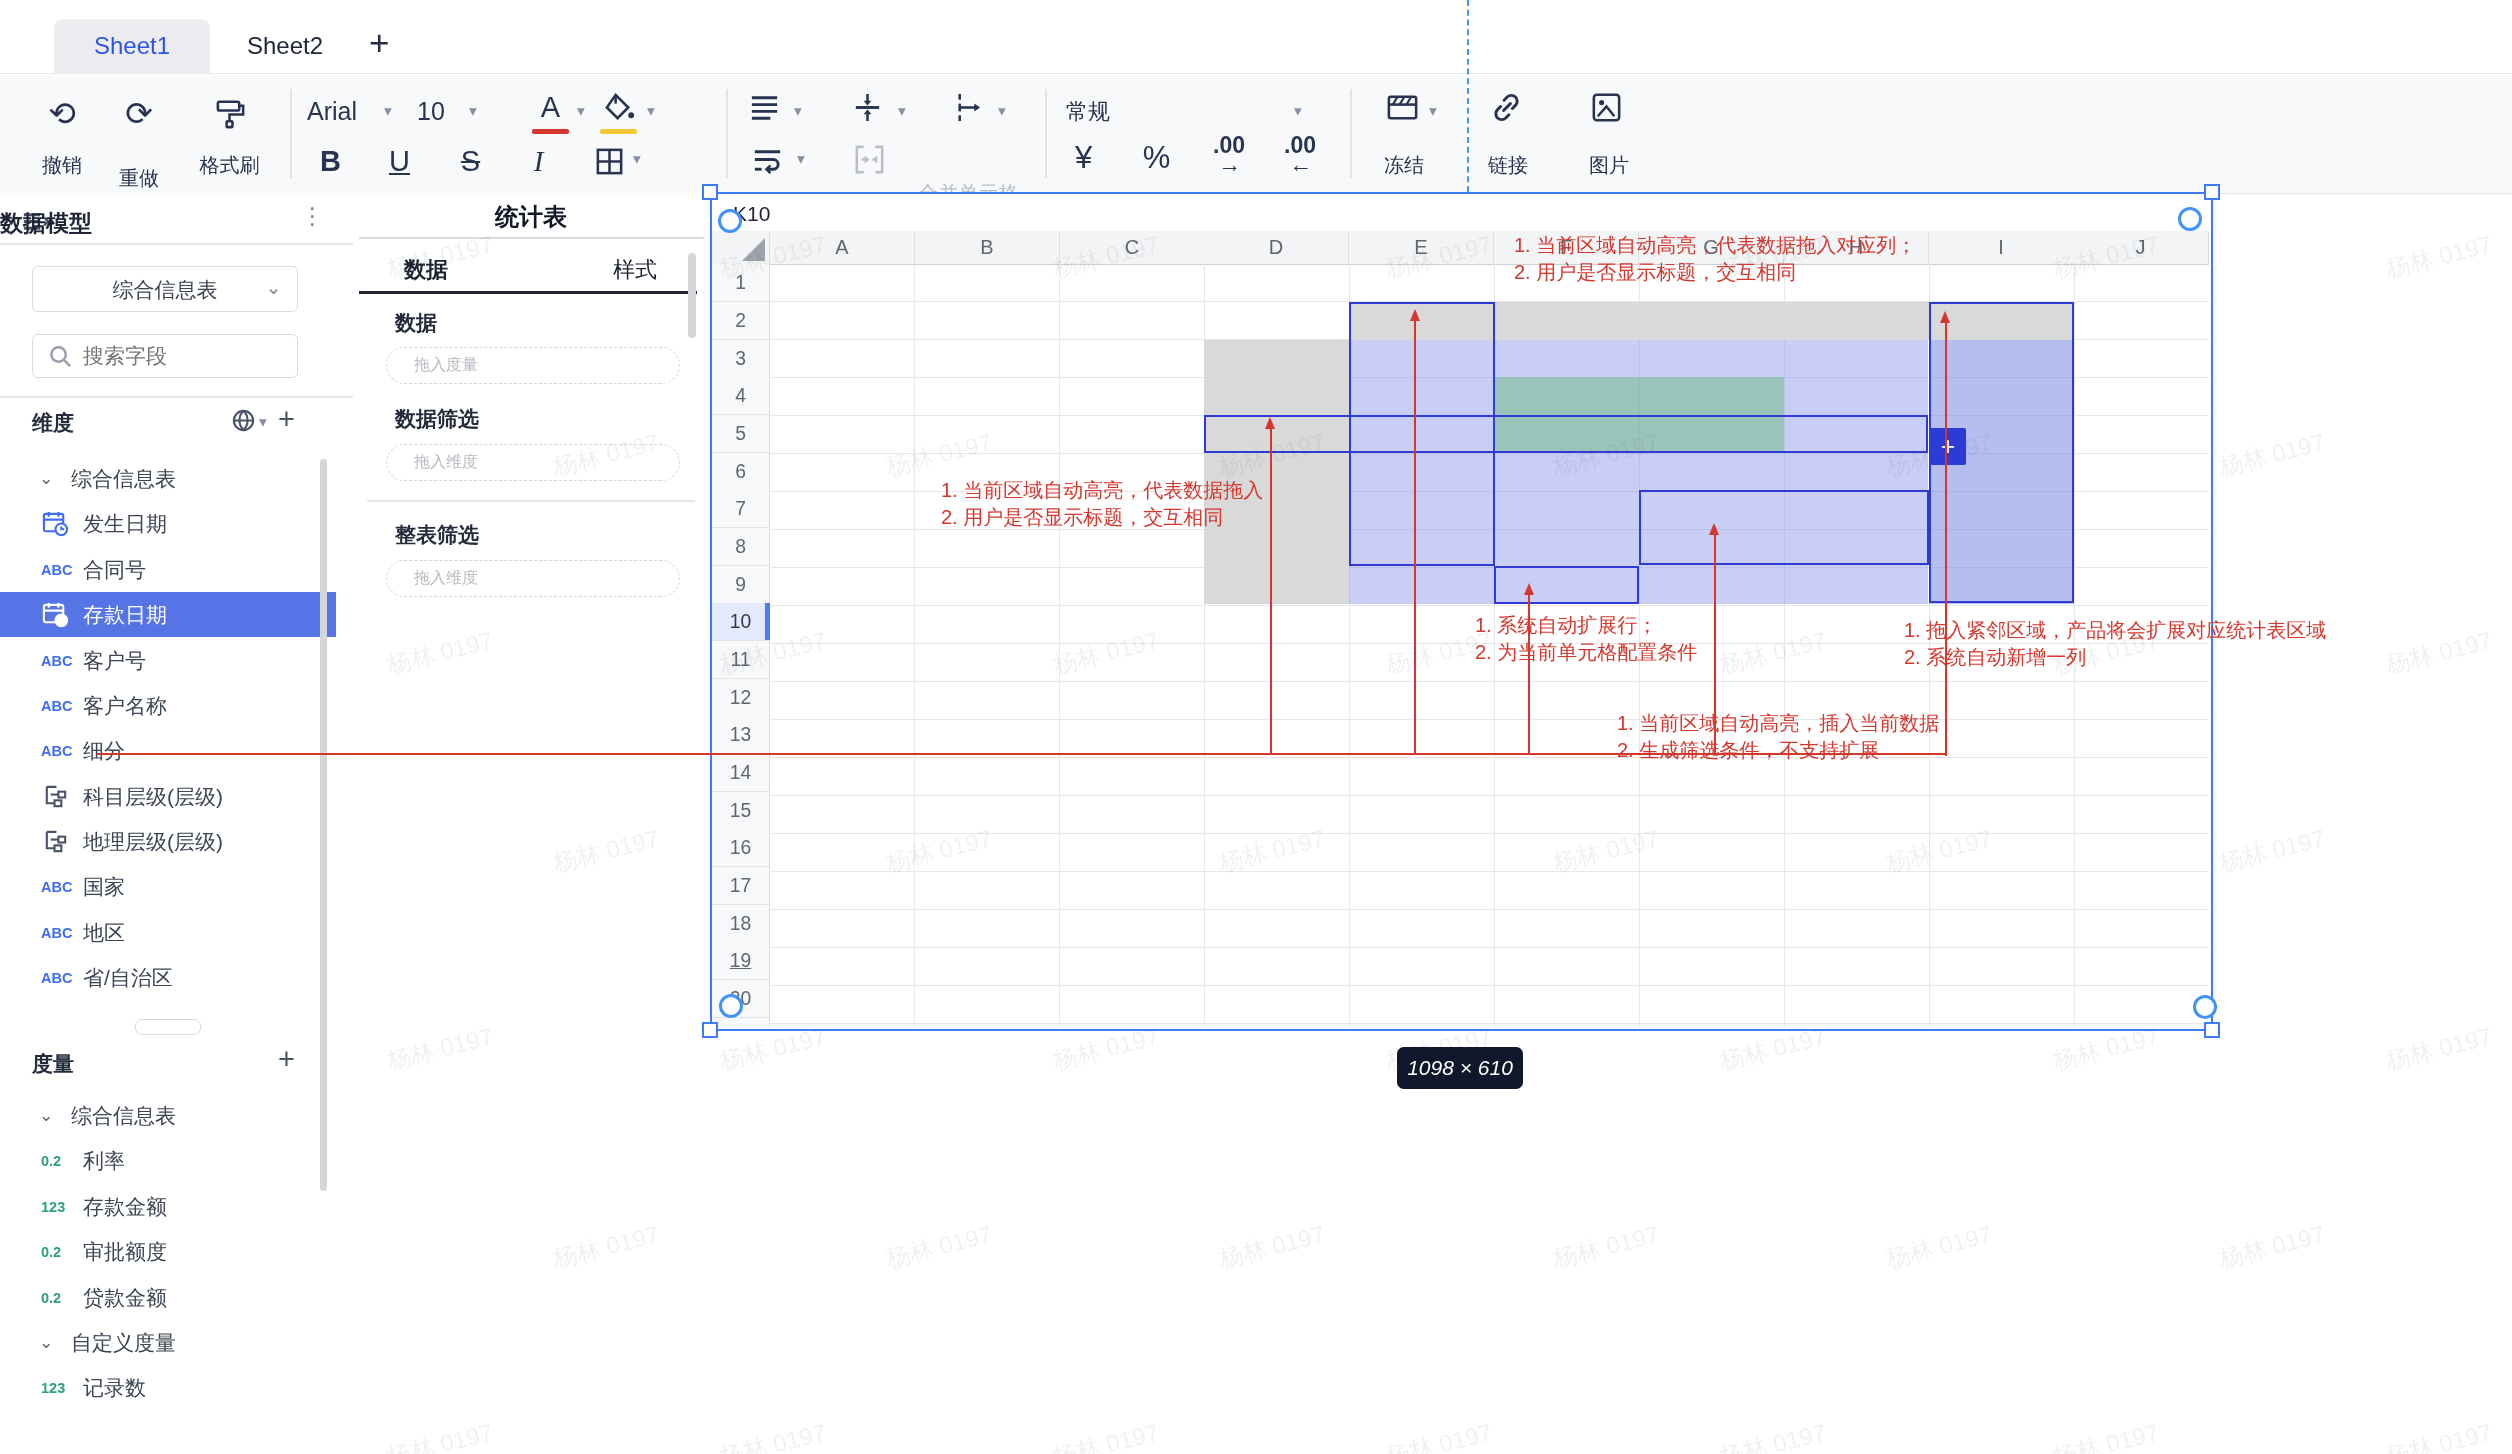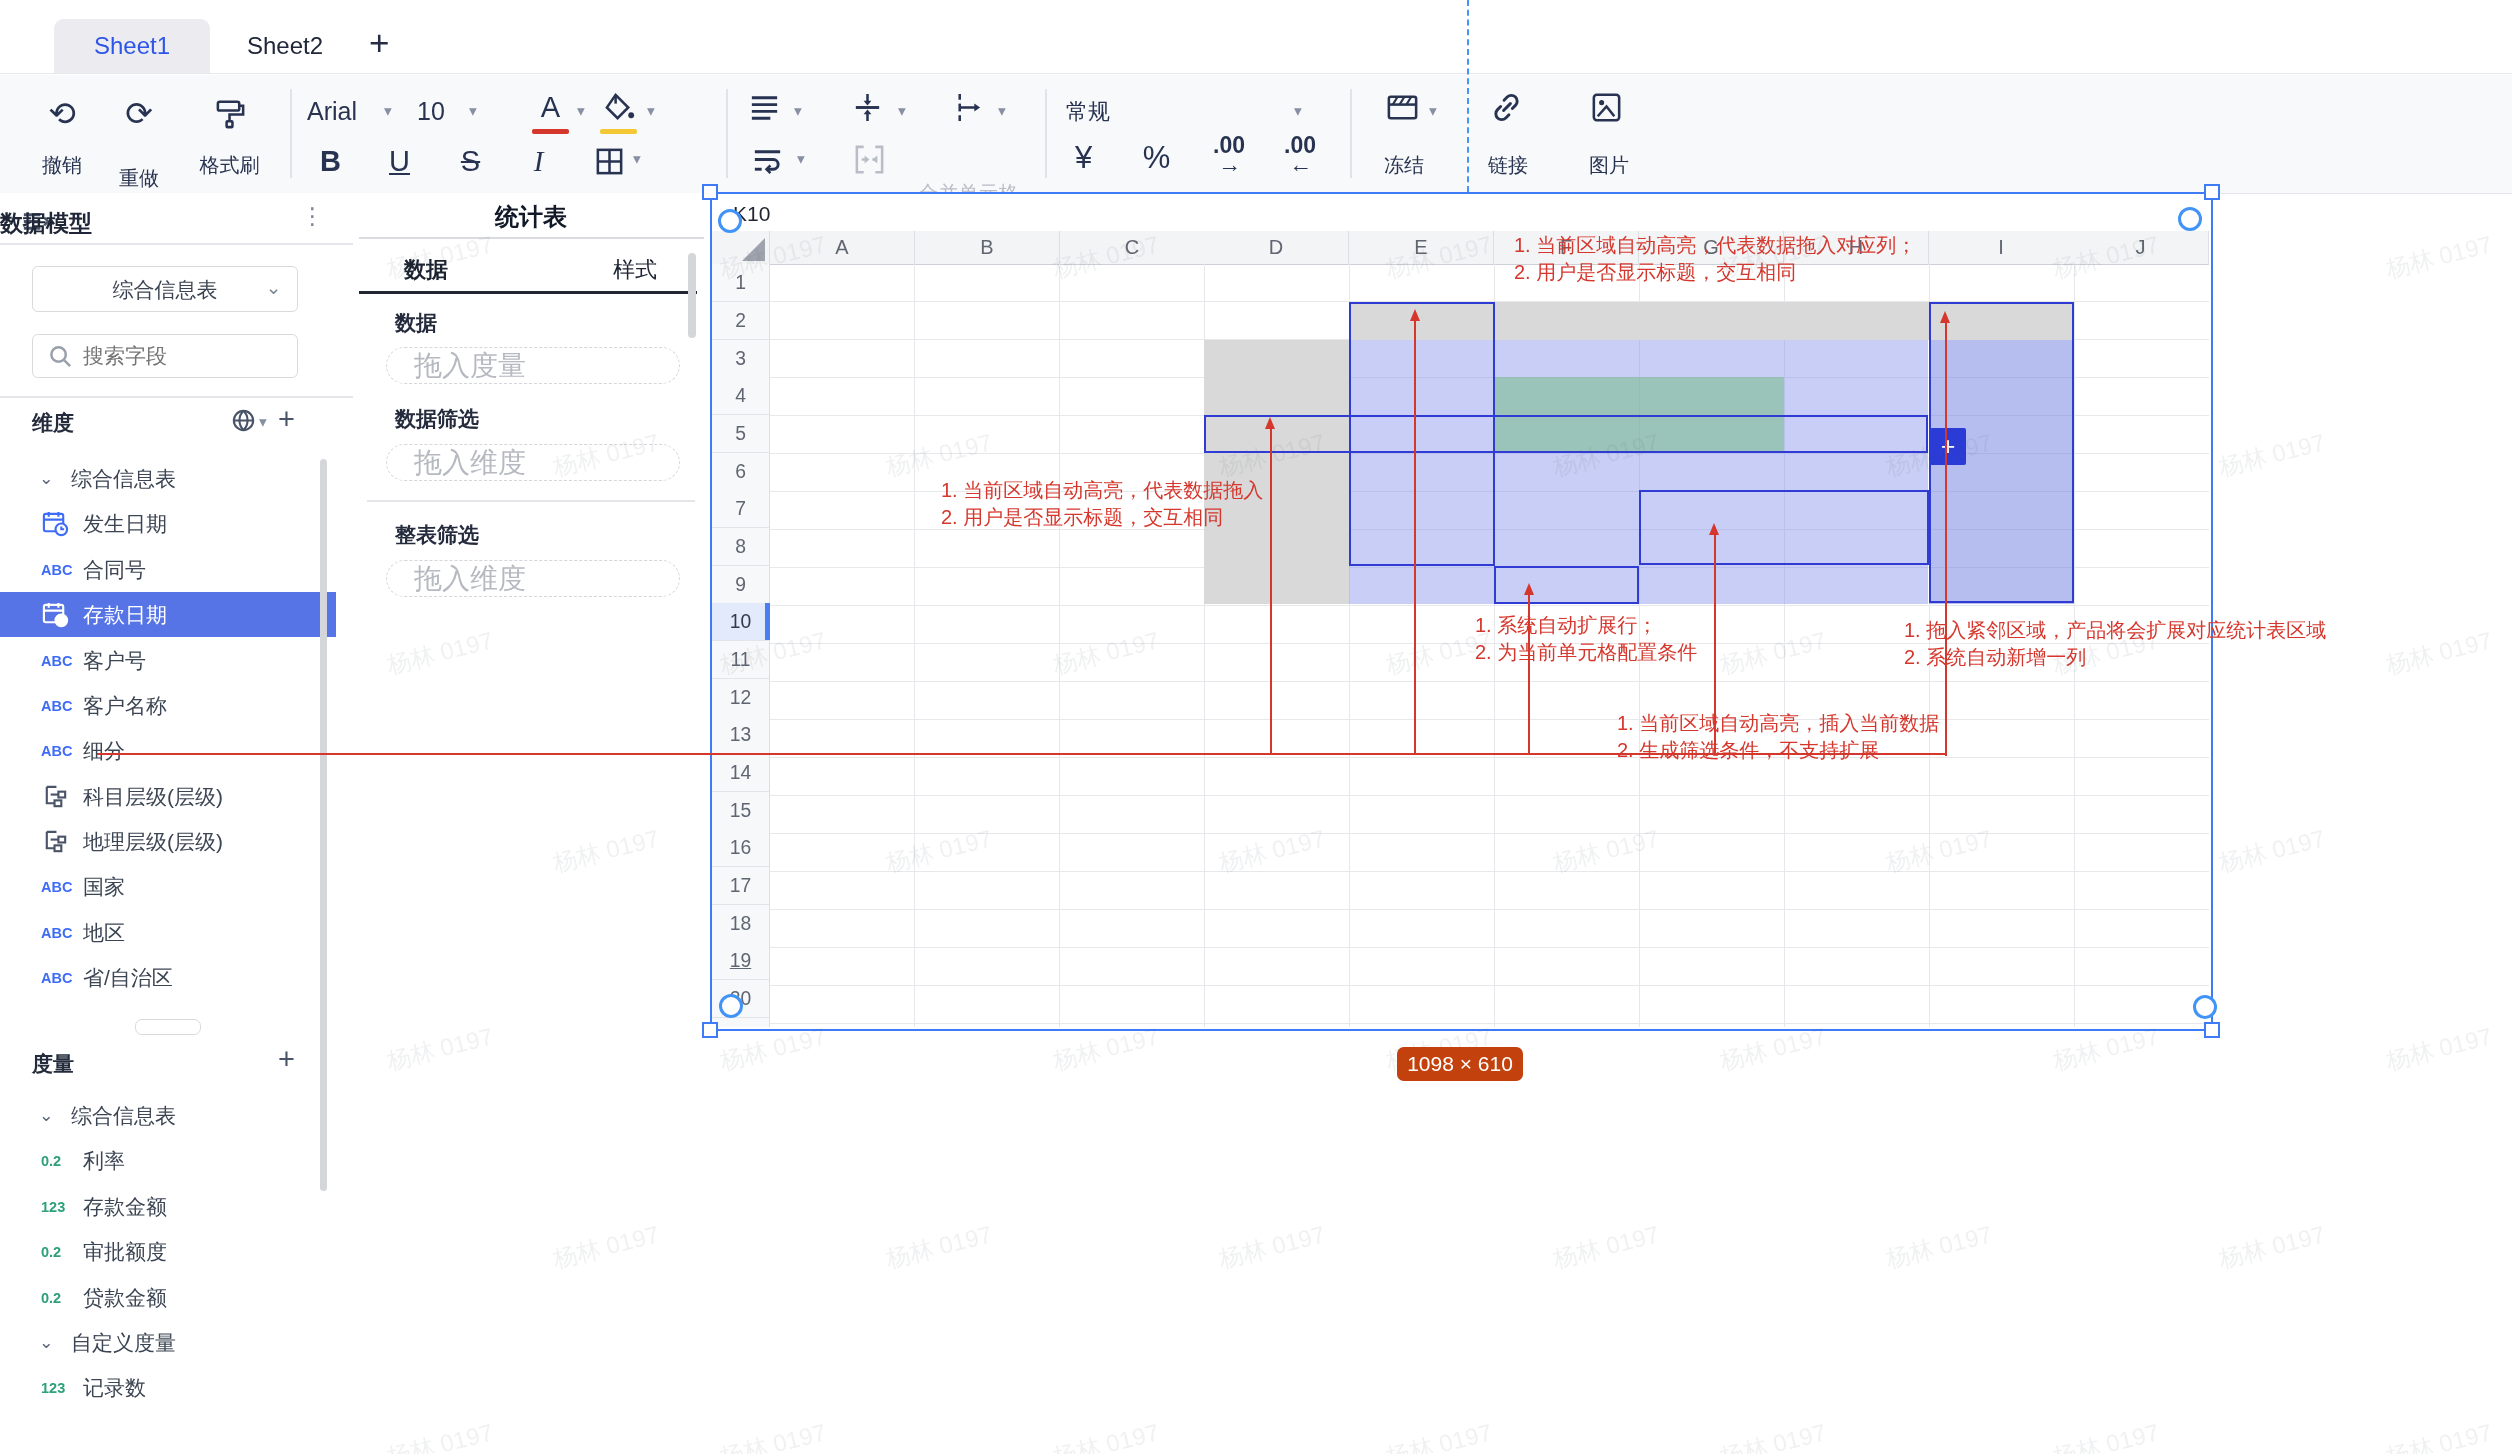--- a/index.html
+++ b/index.html
@@ -37,21 +37,21 @@
   .ico-num{font-size:14.5px;font-weight:bold;color:#2ea17a;}
   .grp-chev{color:#5a6478;font-size:17.4px;margin-left:39px;margin-right:17.4px;}
   .scrollbar{background:#d4d6da;border-radius:3.9px;}
   
   #panel{left:353px;top:193px;width:356px;height:1261px;background:#fff;}
   .panel-title{font-weight:bold;font-size:24px;color:#111827;}
   .panel-tab{font-size:22px;color:#1b2230;cursor:pointer;}
   .panel-tab.active{font-weight:bold;}
   .tab-underline{background:#222733;height:2.9px;}
   .drop-pill{border:1.9px dashed #d4d6da;border-radius:19.3px;display:flex;align-items:center;
-             font-size:28px;color:#b6b9c0;padding-left:27px;}
+             font-size:16px;color:#b6b9c0;padding-left:27px;}
   .hdiv{background:#e4e6ea;height:1.9px;}
   
   #canvas{left:710px;top:192px;width:1503px;height:839px;background:#fff;border:2.9px solid #3e7bf7;box-sizing:border-box;}
   #canvas-inner{position:absolute;left:0;top:0;width:1497px;height:833px;overflow:hidden;}
   .grid-lines-v{left:58px;top:70px;width:1440px;height:763px;
      background:repeating-linear-gradient(to right,transparent 0 144px,#e7e8ec 144px 145px);}
   .grid-lines-h{left:58px;top:70px;width:1440px;height:763px;
      background:repeating-linear-gradient(to bottom,transparent 0 37px,#e7e8ec 37px 38px);}
   .colhead{top:37px;height:34px;background:#f3f4f6;border-right:1.9px solid #dcdee3;border-bottom:1.9px solid #cdd0d6;
            box-sizing:border-box;display:flex;align-items:center;justify-content:center;font-size:20px;color:#5f6670;}
@@ -64,22 +64,22 @@
   .namebox{font-size:21px;color:#1f2430;}
   .corner-tri{width:0;height:0;border-left:23px solid transparent;border-bottom:23px solid #9ea3ad;}
   
   .red-line{position:absolute;background:#d5372d;}
   .red-text{position:absolute;color:#d5372d;font-size:20px;line-height:27px;white-space:nowrap;}
   .arrow-up{position:absolute;width:0;height:0;border-left:5.8px solid transparent;border-right:5.8px solid transparent;
             border-bottom:12.6px solid #d5372d;}
   
   .handle-sq{position:absolute;width:16.4px;height:16.4px;background:#fff;border:2.9px solid #3e7bf7;box-sizing:border-box;}
   .handle-ci{position:absolute;width:24px;height:24px;background:#fff;border:3.4px solid #4193f7;border-radius:50%;box-sizing:border-box;}
-  #size-badge{left:1397px;top:1047px;width:126px;height:34px;background:#c2410c;border-radius:6.8px;color:#fff;
-              font-size:21px;display:flex;align-items:center;justify-content:center;}
+  #size-badge{left:1397px;top:1047px;width:126px;height:42px;background:#0f172a;border-radius:6.8px;color:#fff;
+              font-size:21px;display:flex;align-items:center;justify-content:center;font-style:italic;}
   .plus-cell{left:1218px;top:234px;width:36px;height:37px;background:#2b3bd6;color:#fff;font-size:25px;
              display:flex;align-items:center;justify-content:center;border-radius:1.9px;}
   .watermark{position:absolute;color:rgba(90,95,115,0.09);font-size:24px;transform:rotate(-14deg);white-space:nowrap;pointer-events:none;}
 </style>
 </head>
 <body>
 
 <div id="tabbar" class="abs">
   <div class="abs sheet-tab active" style="left:54px;width:156px;">
     <span>Sheet1</span>

